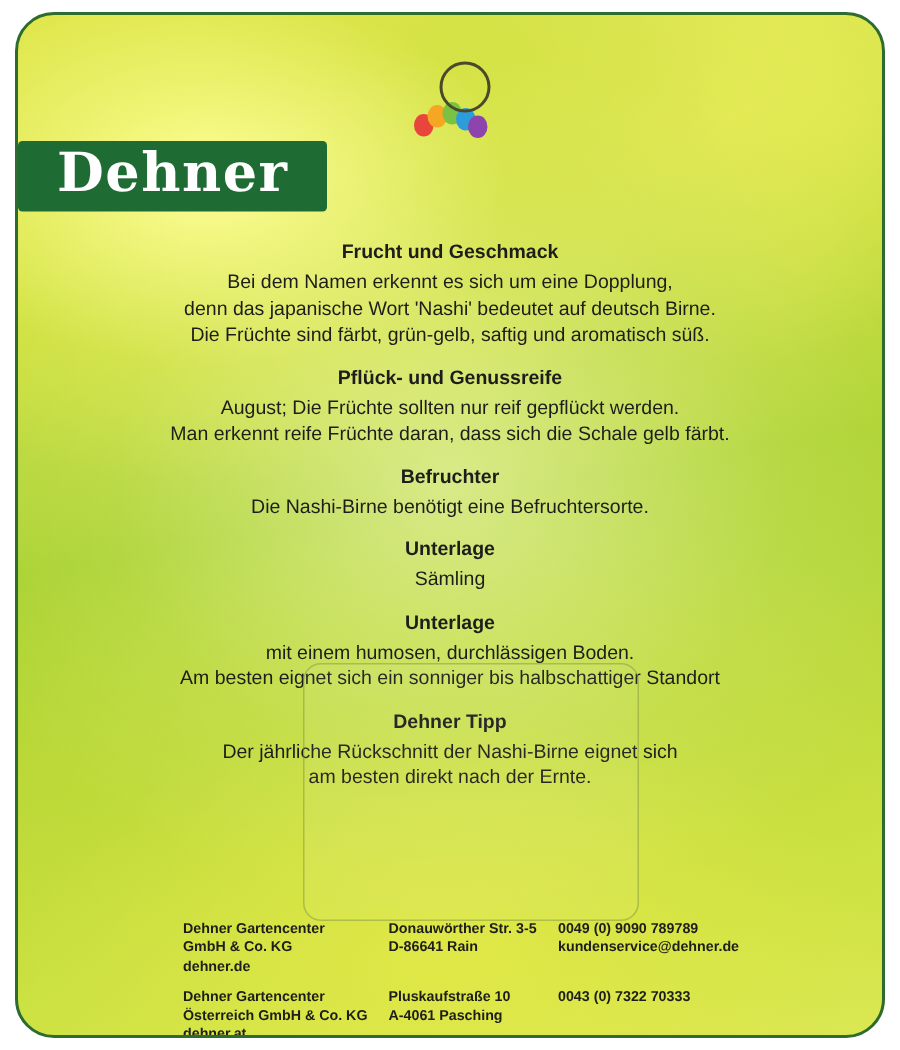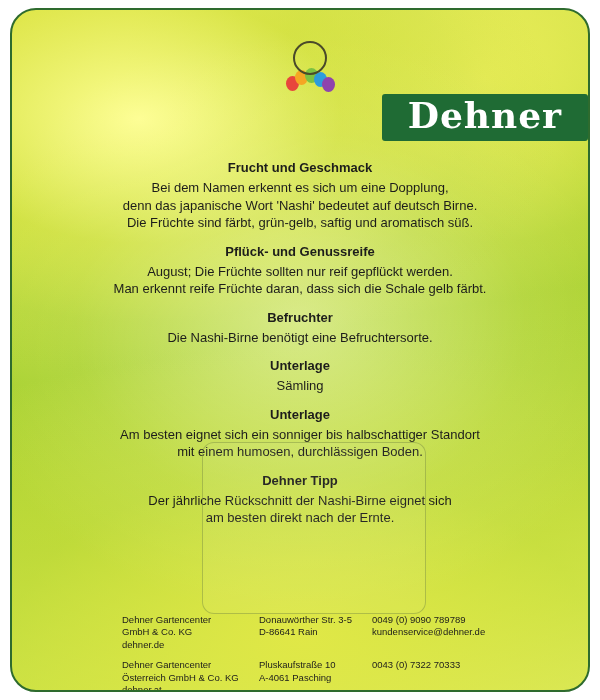--- a/index.html
+++ b/index.html
@@ -51,22 +51,21 @@
   .content {
     position: relative;
     z-index: 3;
   }
   
   .logo-wrap {
     position: absolute;
     left: 0;
     right: 0;
     top: 58px;
-    text-align: right;
-    margin-left: 20px;
+    text-align: left;
   }
   .berries {
     position: relative;
     display: block;
     height: 24px;
     margin: 0 auto 2px auto;
     width: 60px;
   }
   .berry {
     position: absolute;
@@ -135,21 +134,21 @@
     line-height: 12.4px;
     color: #1d1d1b;
   }
   .f-row {
     display: flex;
     margin-bottom: 8px;
   }
   .f-col-a { width: 137px; }
   .f-col-b { width: 113px; }
   .f-col-c { width: 170px; }
-  .f-col-a div, .f-col-b div, .f-col-c div { white-space: nowrap; }
+  .f-col-a div, .f-col-b div, .f-col-c div { white-space: nowrap; font-weight: bold; }
 </style>
 </head>
 <body>
 
 <div class="tag">
   <div class="hole"></div>
 
   <div class="content">
 
     <div class="logo-wrap">
@@ -192,22 +191,22 @@
       <div class="sec">
         <div class="sec-title">Unterlage</div>
         <div class="sec-body">
           <div>Sämling</div>
         </div>
       </div>
 
       <div class="sec">
         <div class="sec-title">Unterlage</div>
         <div class="sec-body">
+          <div>mit einem humosen, durchlässigen Boden.</div>
           <div>Am besten eignet sich ein sonniger bis halbschattiger Standort</div>
-          <div>mit einem humosen, durchlässigen Boden.</div>
         </div>
       </div>
 
       <div class="sec">
         <div class="sec-title">Dehner Tipp</div>
         <div class="sec-body">
           <div>Der jährliche Rückschnitt der Nashi-Birne eignet sich</div>
           <div>am besten direkt nach der Ernte.</div>
         </div>
       </div>

